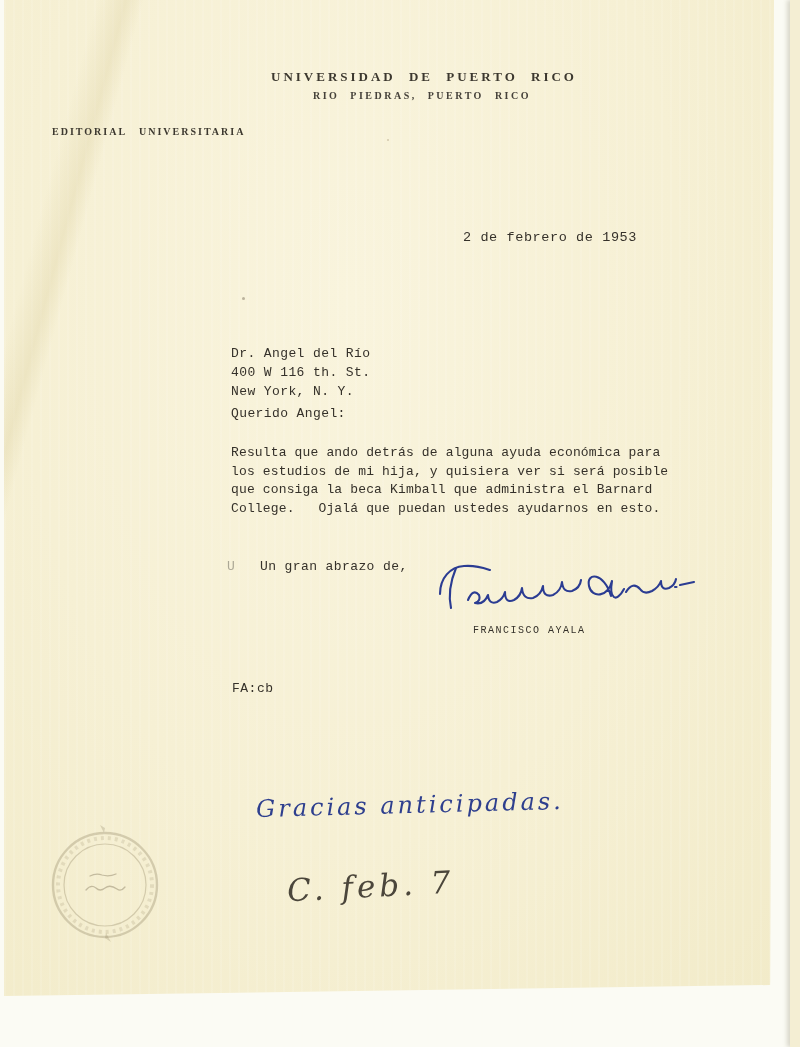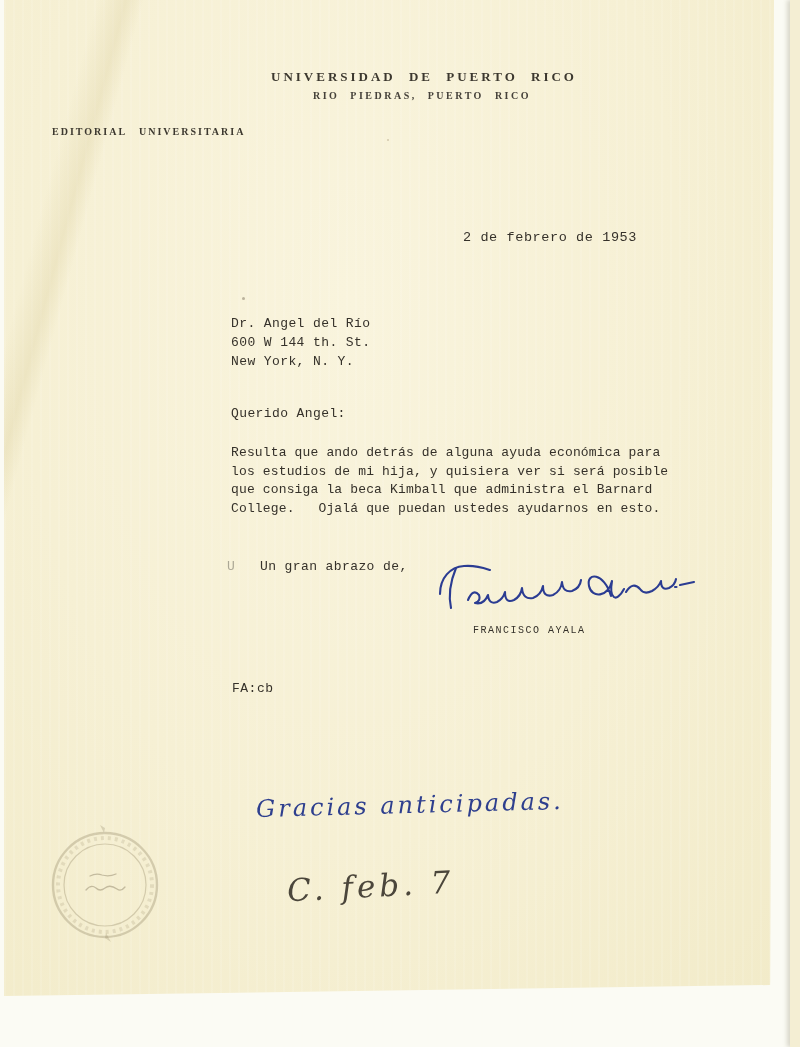--- a/index.html
+++ b/index.html
@@ -43,21 +43,21 @@
     word-spacing: 6px; color: #45413a;
   }
   .letterhead-dept {
     position: absolute; left: 48px; top: 126px;
     font-family: "Liberation Serif", serif; font-weight: bold;
     font-size: 10px; letter-spacing: 2px; word-spacing: 8px; color: #3c382f;
   }
 
   .date-line { position: absolute; left: 459px; top: 230px; font-size: 13.5px; letter-spacing: 0.6px; }
 
-  .recipient { position: absolute; left: 227px; top: 314px; font-size: 13px; line-height: 19.2px; letter-spacing: 0.4px; }
+  .recipient { position: absolute; left: 227px; top: 344px; font-size: 13px; line-height: 19.2px; letter-spacing: 0.4px; }
   .salutation { position: absolute; left: 227px; top: 406px; font-size: 13px; letter-spacing: 0.4px; }
 
   .body-block { position: absolute; left: 227px; top: 444px; font-size: 13px; line-height: 18.6px; letter-spacing: 0.15px; }
   .body-line { white-space: pre; }
 
   .closing { position: absolute; left: 256px; top: 559px; font-size: 13px; letter-spacing: 0.4px; }
   .stray-mark { position: absolute; left: 223px; top: 559px; font-size: 13px; color: rgba(110,105,95,0.55); }
 
   .signature-svg { position: absolute; left: 424px; top: 556px; }
 
@@ -91,21 +91,21 @@
   <div class="paper">
 
     <div class="letterhead-univ typed">UNIVERSIDAD  DE  PUERTO  RICO</div>
     <div class="letterhead-loc">RIO  PIEDRAS,  PUERTO  RICO</div>
     <div class="letterhead-dept">EDITORIAL   UNIVERSITARIA</div>
 
     <div class="date-line typed">2 de febrero de 1953</div>
 
     <div class="recipient typed">
       <div>Dr. Angel del Río</div>
-      <div>600 W 144 th. St.</div>
+      <div>400 W 116 th. St.</div>
       <div>New York, N. Y.</div>
     </div>
 
     <div class="salutation typed">Querido Angel:</div>
 
     <div class="body-block typed">
       <div class="body-line">Resulta que ando detrás de alguna ayuda económica para</div>
       <div class="body-line">los estudios de mi hija, y quisiera ver si será posible</div>
       <div class="body-line">que consiga la beca Kimball que administra el Barnard</div>
       <div class="body-line">College.   Ojalá que puedan ustedes ayudarnos en esto.</div>

